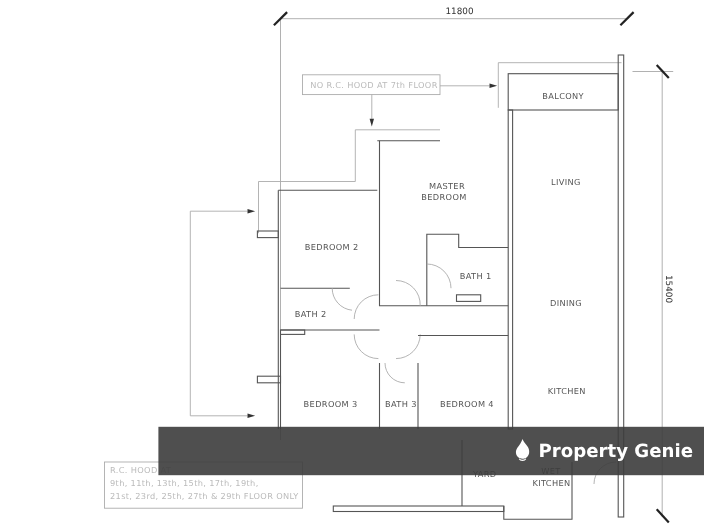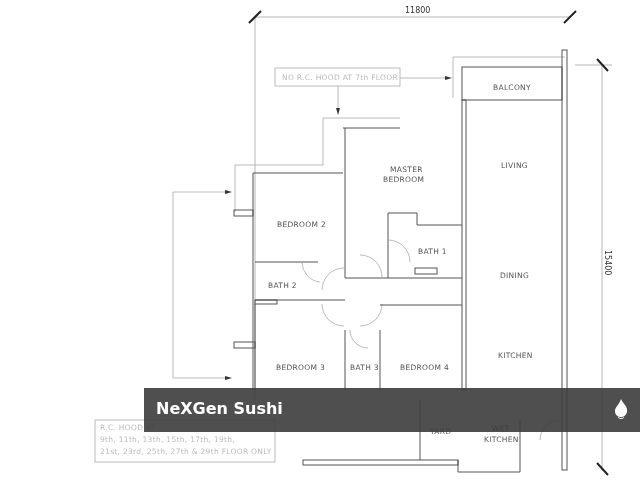--- a/index.html
+++ b/index.html
@@ -129,20 +129,20 @@
     <text class="lbl" x="350" y="370">BATH 3</text>
     <text class="lbl" x="400" y="370">BEDROOM 4</text>
     <text class="lbl" x="498" y="358">KITCHEN</text>
     <text class="lbl" x="430" y="434">YARD</text>
     <text class="lbl" x="492" y="431">WET</text>
     <text class="lbl" x="484" y="442">KITCHEN</text>
   </g>
 </svg>
 
 <div class="banner">
-  <span class="brand-left">NeXGen Sushi</span>
   <span class="brand-right">
     <svg class="flame" viewBox="0 0 18 22">
       <path d="M9,1 C11,6 16,8 15,14 C14,18 11,19 9,19 C6,19 3,17 3,13 C3,9 7,7 9,1 Z" fill="#fff"></path>
       <path d="M6,19 C7,21 11,21 12,19" stroke="#fff" stroke-width="1" fill="none"></path>
     </svg>
+    <span>Property Genie</span>
   </span>
 </div>
 
 </body></html>

